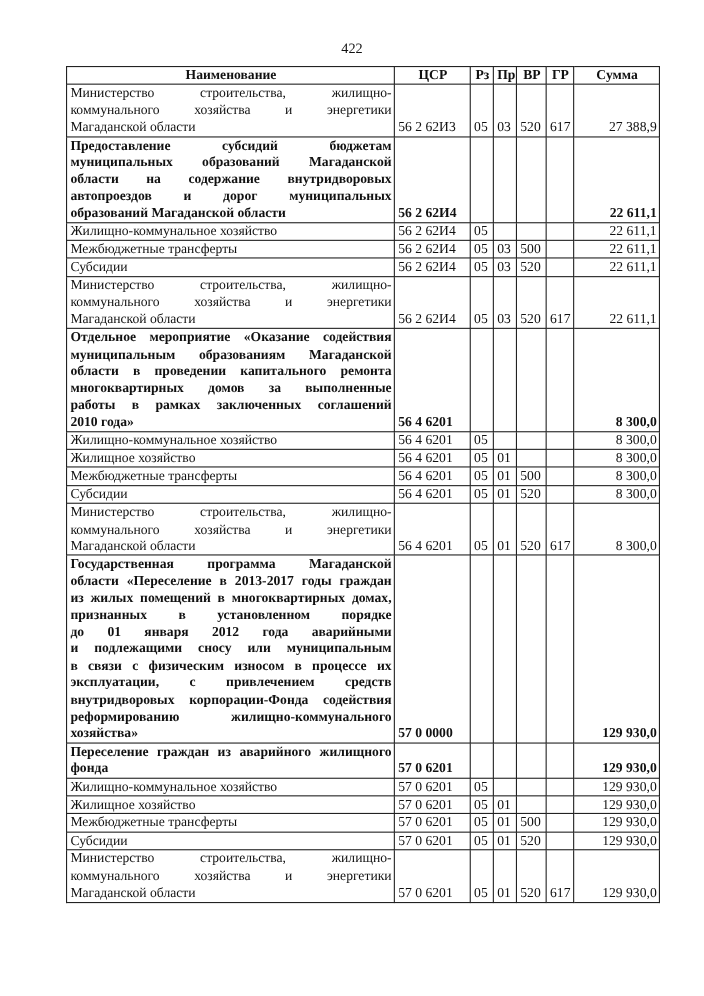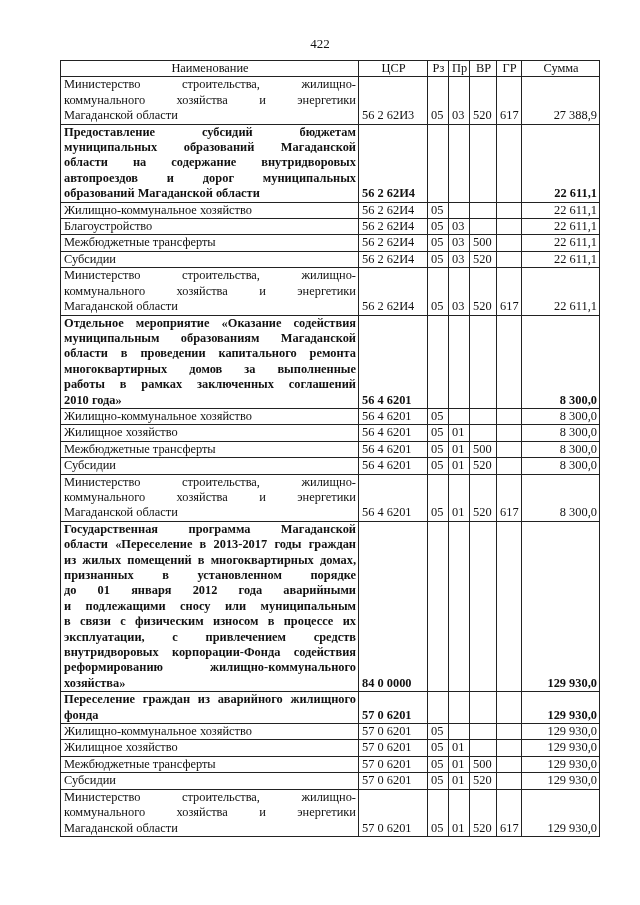--- a/index.html
+++ b/index.html
@@ -4,21 +4,21 @@
 <style>
   html, body { margin: 0; padding: 0; background: #ffffff; }
   body { width: 640px; height: 905px; position: relative; overflow: hidden;
          font-family: "Liberation Serif", "DejaVu Serif", serif; color: #111; }
   .page-number { position: absolute; top: 36px; left: 0; width: 640px; text-align: center;
                  font-size: 13px; }
   table.budget { position: absolute; top: 60px; left: 60px; width: 539px;
                  border-collapse: collapse; table-layout: fixed; font-size: 12.4px; line-height: 15.4px; }
   table.budget td, table.budget th { border: 1px solid #222; padding: 0 2px 0 3px; vertical-align: bottom;
                  overflow: hidden; white-space: nowrap; }
-  table.budget th { font-weight: normal; text-align: center; height: 15px; vertical-align: middle; }
+  table.budget th { font-weight: bold; text-align: center; height: 15px; vertical-align: middle; }
   td.name { white-space: normal; text-align: justify; text-align-last: left; }
   td.code { text-align: left; padding-left: 3px; margin-left: 24px; }
   td.small { text-align: left; padding-left: 2px; }
   td.sum { text-align: right; padding-right: 2px; }
   tr.bold td { font-weight: bold; }
   tr td { height: 15px; }
   col.c-name { width: 298px; }
   col.c-csr { width: 69px; }
   col.c-rz { width: 21px; }
   col.c-pr { width: 21px; }
@@ -89,31 +89,20 @@
         </td>
         <td class="code">56 2 62И4</td>
         <td class="small">05</td>
         <td class="small"></td>
         <td class="small"></td>
         <td class="small"></td>
         <td class="sum">22 611,1</td>
       </tr>
       <tr>
         <td class="name">
-          <span class="nm-line last">Благоустройство</span>
-        </td>
-        <td class="code">56 2 62И4</td>
-        <td class="small">05</td>
-        <td class="small">03</td>
-        <td class="small"></td>
-        <td class="small"></td>
-        <td class="sum">22 611,1</td>
-      </tr>
-      <tr>
-        <td class="name">
           <span class="nm-line last">Межбюджетные трансферты</span>
         </td>
         <td class="code">56 2 62И4</td>
         <td class="small">05</td>
         <td class="small">03</td>
         <td class="small">500</td>
         <td class="small"></td>
         <td class="sum">22 611,1</td>
       </tr>
       <tr>
@@ -220,21 +209,21 @@
           <span class="nm-line">из жилых помещений в многоквартирных домах,</span>
           <span class="nm-line">признанных в установленном порядке</span>
           <span class="nm-line">до 01 января 2012 года аварийными</span>
           <span class="nm-line">и подлежащими сносу или муниципальным</span>
           <span class="nm-line">в связи с физическим износом в процессе их</span>
           <span class="nm-line">эксплуатации, с привлечением средств</span>
           <span class="nm-line">внутридворовых корпорации-Фонда содействия</span>
           <span class="nm-line">реформированию жилищно-коммунального</span>
           <span class="nm-line last">хозяйства»</span>
         </td>
-        <td class="code">84 0 0000</td>
+        <td class="code">57 0 0000</td>
         <td class="small"></td>
         <td class="small"></td>
         <td class="small"></td>
         <td class="small"></td>
         <td class="sum">129 930,0</td>
       </tr>
       <tr class="bold">
         <td class="name">
           <span class="nm-line">Переселение граждан из аварийного жилищного</span>
           <span class="nm-line last">фонда</span>

